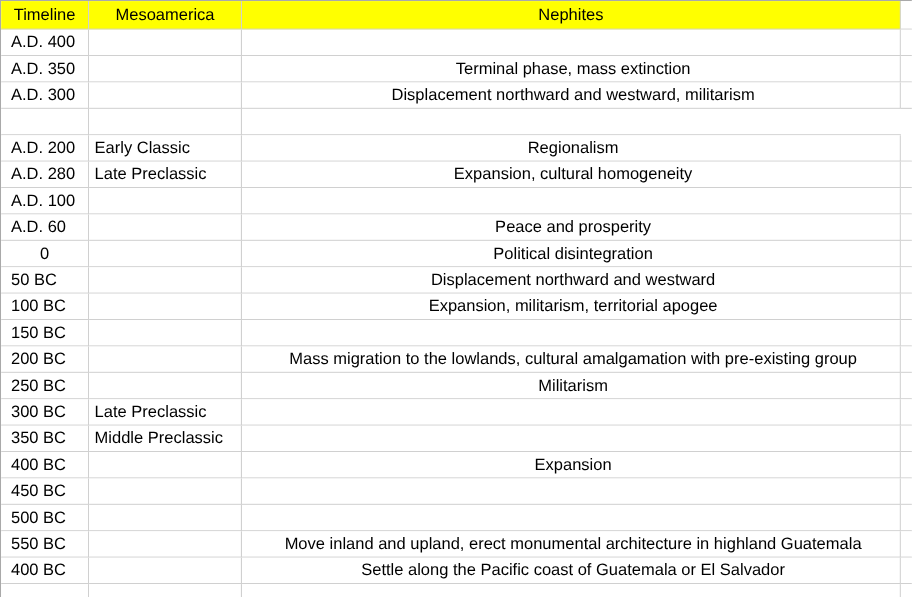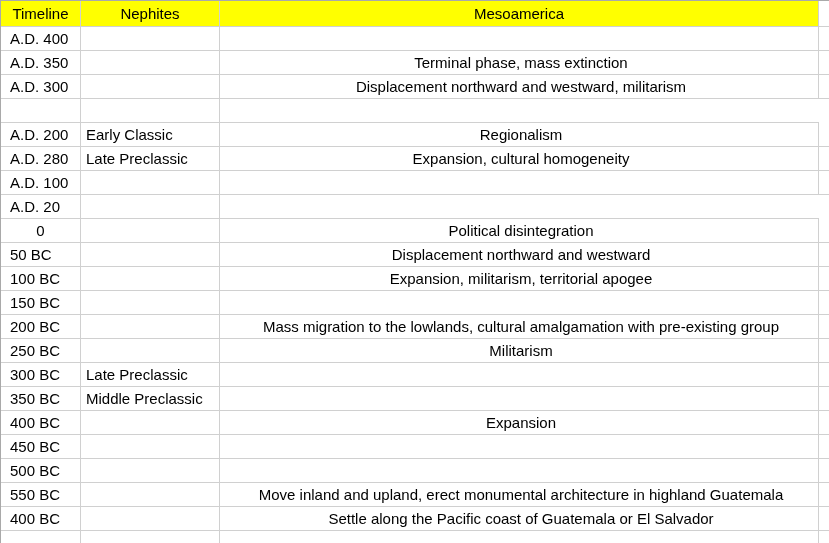--- a/index.html
+++ b/index.html
@@ -44,22 +44,22 @@
   .c-meso { padding-left: 5px; }
   .c-neph { padding-left: 4px; text-align: center; }
   .row.header .cell { padding-left: 0; }
 </style>
 </head>
 <body>
 
 <div class="sheet">
   <div class="row header">
     <div class="cell c-timeline">Timeline</div>
+    <div class="cell c-meso">Mesoamerica</div>
     <div class="cell c-neph">Nephites</div>
-    <div class="cell c-meso">Mesoamerica</div>
     <div class="cell filler"></div>
   </div>
   <div id="rows">
       <div class="row">
         <div class="cell c-timeline">A.D. 400</div>
         <div class="cell c-meso"></div>
         <div class="cell c-neph"></div>
         <div class="cell filler"></div>
       </div>
       <div class="row">
@@ -91,22 +91,23 @@
         <div class="cell c-neph">Expansion, cultural homogeneity</div>
         <div class="cell filler"></div>
       </div>
       <div class="row">
         <div class="cell c-timeline">A.D. 100</div>
         <div class="cell c-meso"></div>
         <div class="cell c-neph"></div>
         <div class="cell filler"></div>
       </div>
       <div class="row">
-        <div class="cell c-timeline">A.D. 20</div>
+        <div class="cell c-timeline">A.D. 60</div>
         <div class="cell c-meso"></div>
+        <div class="cell c-neph">Peace and prosperity</div>
         <div class="cell filler"></div>
       </div>
       <div class="row">
         <div class="cell c-timeline center">0</div>
         <div class="cell c-meso"></div>
         <div class="cell c-neph">Political disintegration</div>
         <div class="cell filler"></div>
       </div>
       <div class="row">
         <div class="cell c-timeline">50 BC</div>

